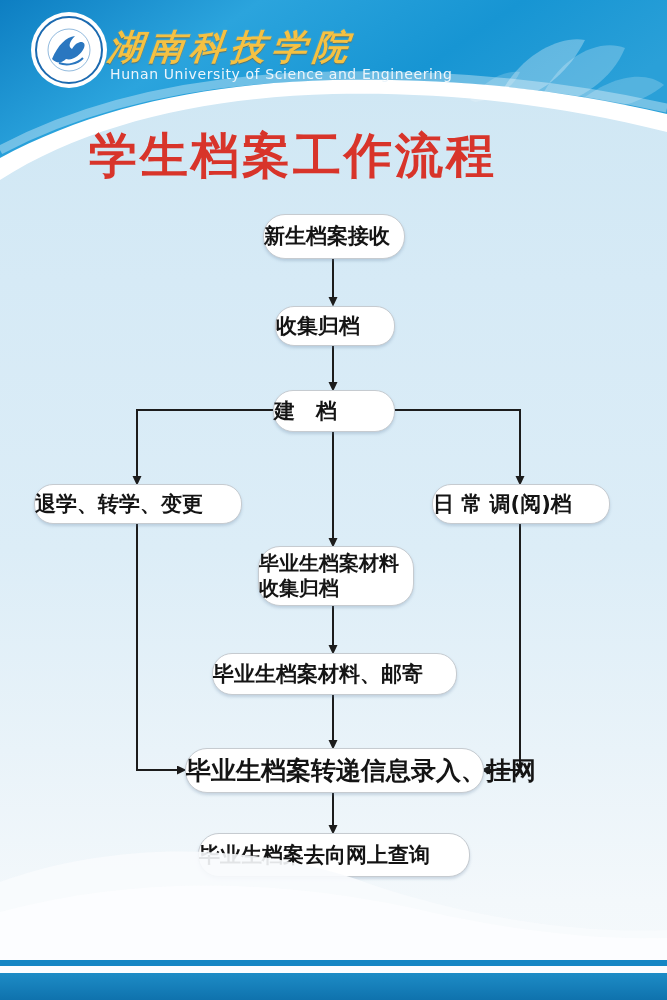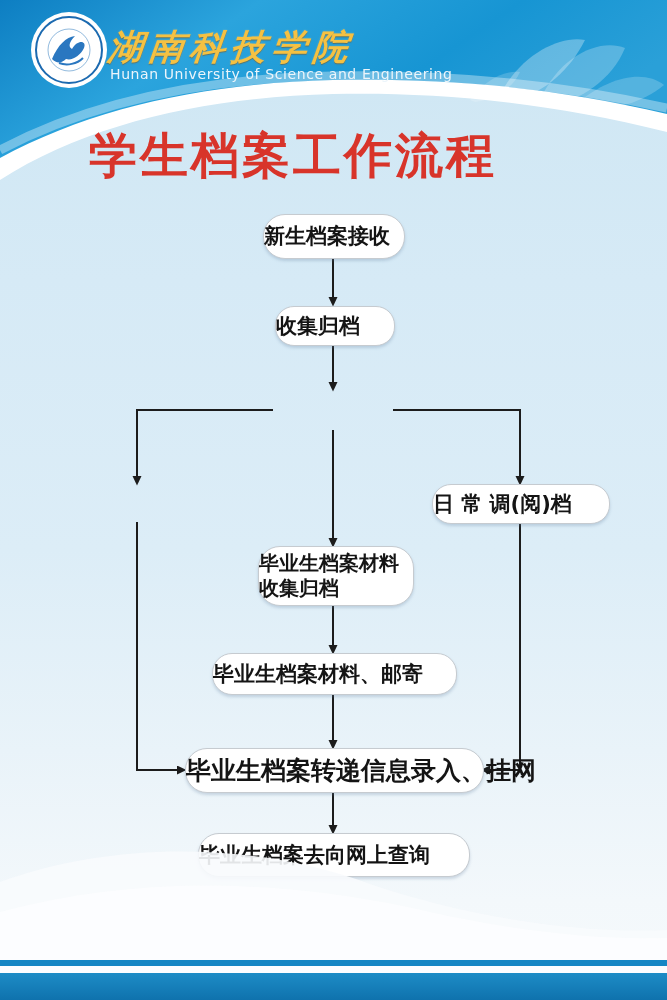--- a/index.html
+++ b/index.html
@@ -103,20 +103,26 @@
       <path d="M333,791 V826" marker-end="url(#arr)"></path>
     </g>
   </svg>
 
   <div class="node n-receive">
     <span>新生档案接收</span>
   </div>
   <div class="node n-register">
     <span>收集归档</span>
   </div>
+  <div class="node n-create">
+    <span>建　档</span>
+  </div>
+  <div class="node n-withdraw">
+    <span>退学、转学、变更</span>
+  </div>
   <div class="node n-material">
     <span>毕业生档案材料</span>
     <span>收集归档</span>
   </div>
   <div class="node n-daily">
     <span>日 常 调(阅)档</span>
   </div>
   <div class="node n-mail">
     <span>毕业生档案材料、邮寄</span>
   </div>

